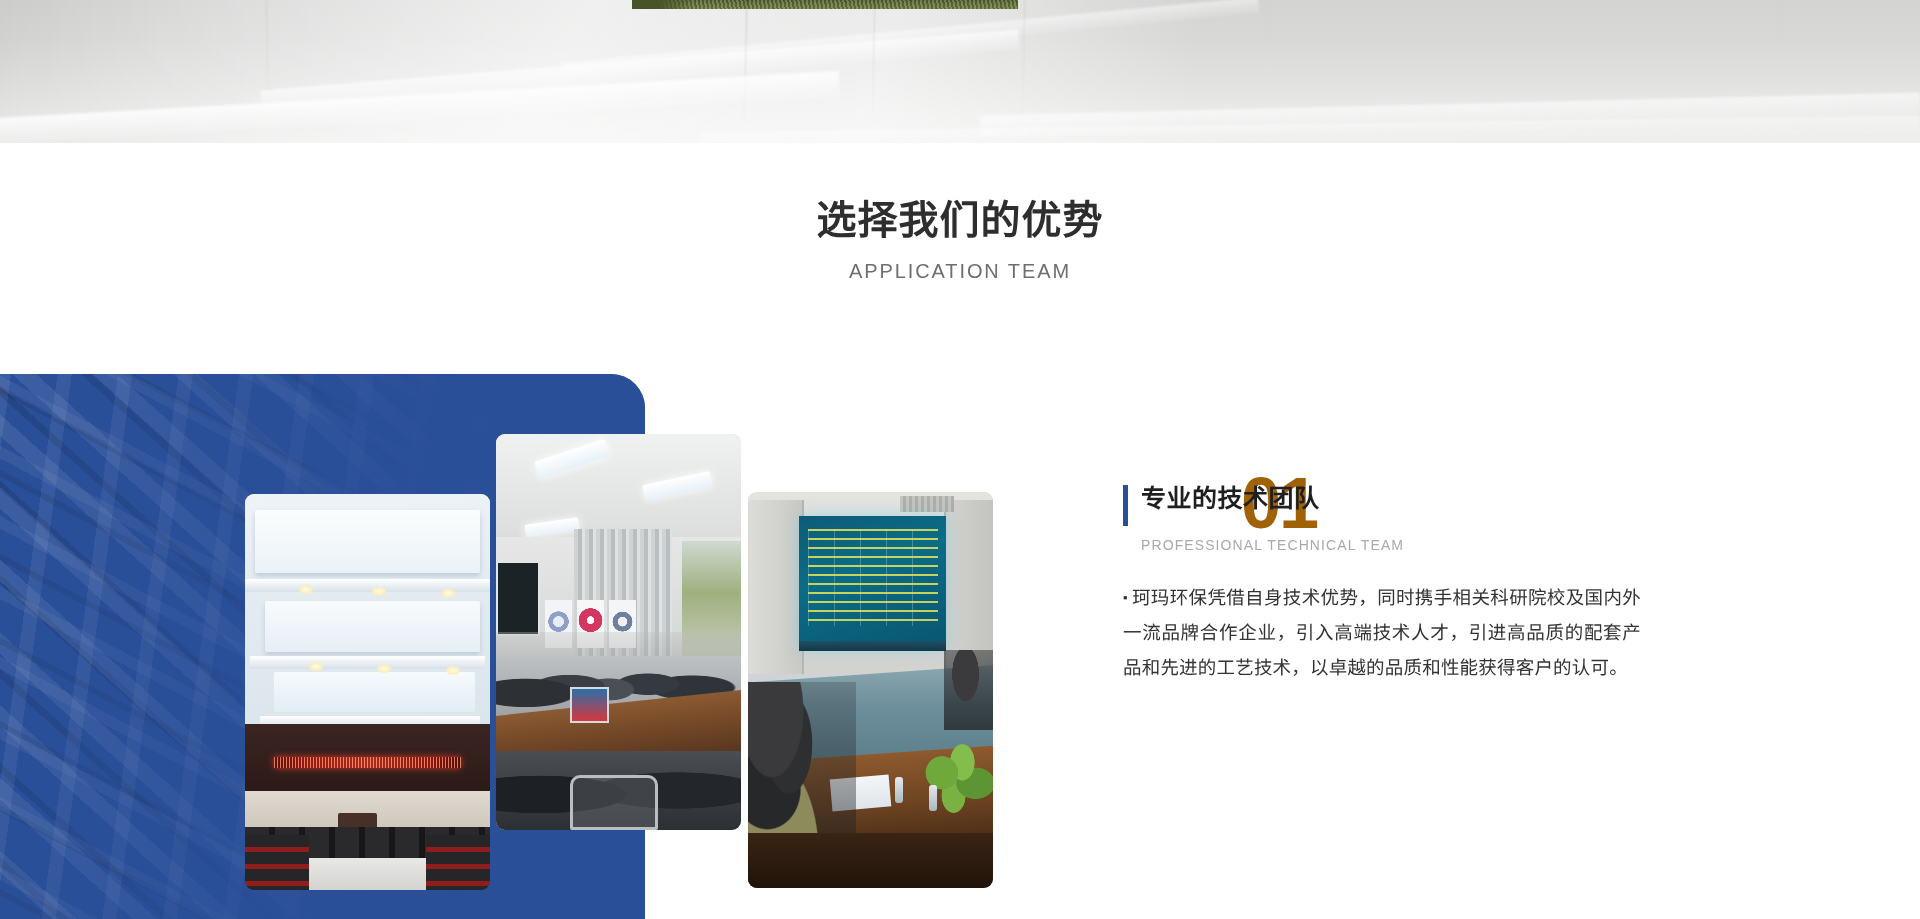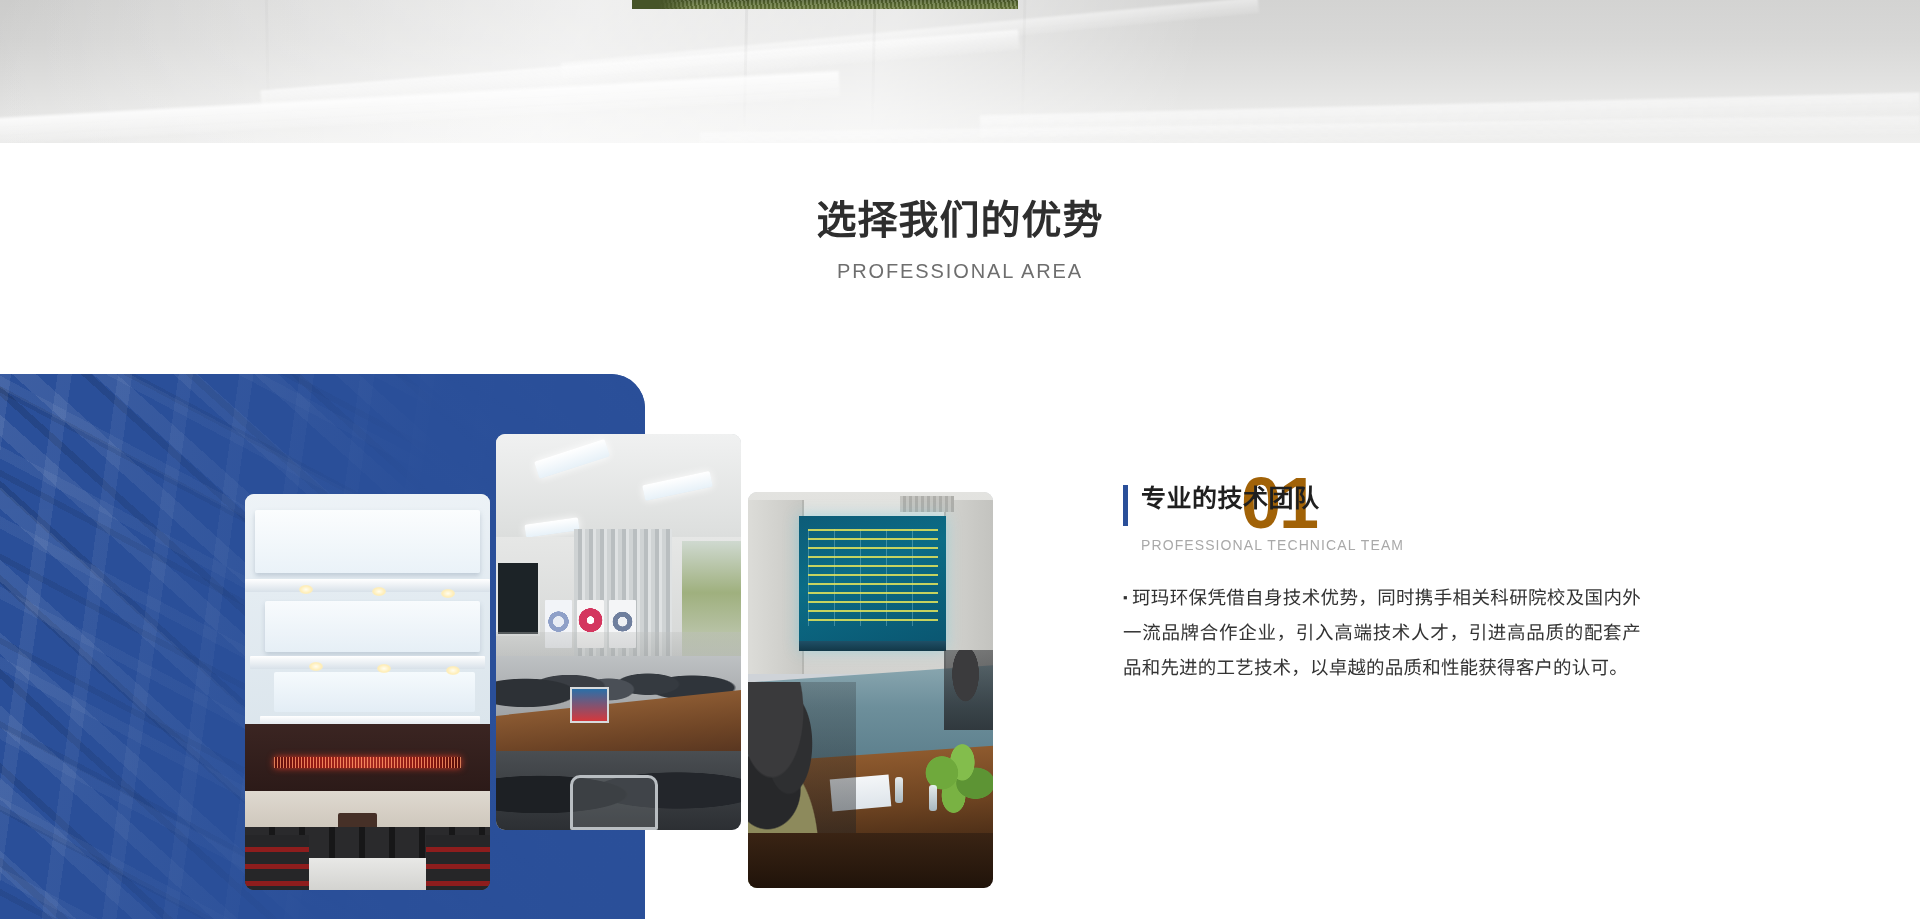--- a/index.html
+++ b/index.html
@@ -280,21 +280,21 @@
     <div class="riser r1"></div>
     <div class="riser r2"></div>
     <div class="riser r3"></div>
     <div class="beam beam-a"></div>
     <div class="beam beam-d"></div>
     <div class="beam beam-e"></div>
   </div>
 
   <div class="section-head">
     <div class="section-title">选择我们的优势</div>
-    <div class="section-sub">PROFESSIONAL AREA</div>
+    <div class="section-sub">APPLICATION TEAM</div>
   </div>
 
   <div class="blue-panel">
     <div class="weave"></div>
     <div class="weave2"></div>
     <div class="fade"></div>
   </div>
 
   <div class="photo photo-hall">
     <div class="px hall-ceiling"></div>

